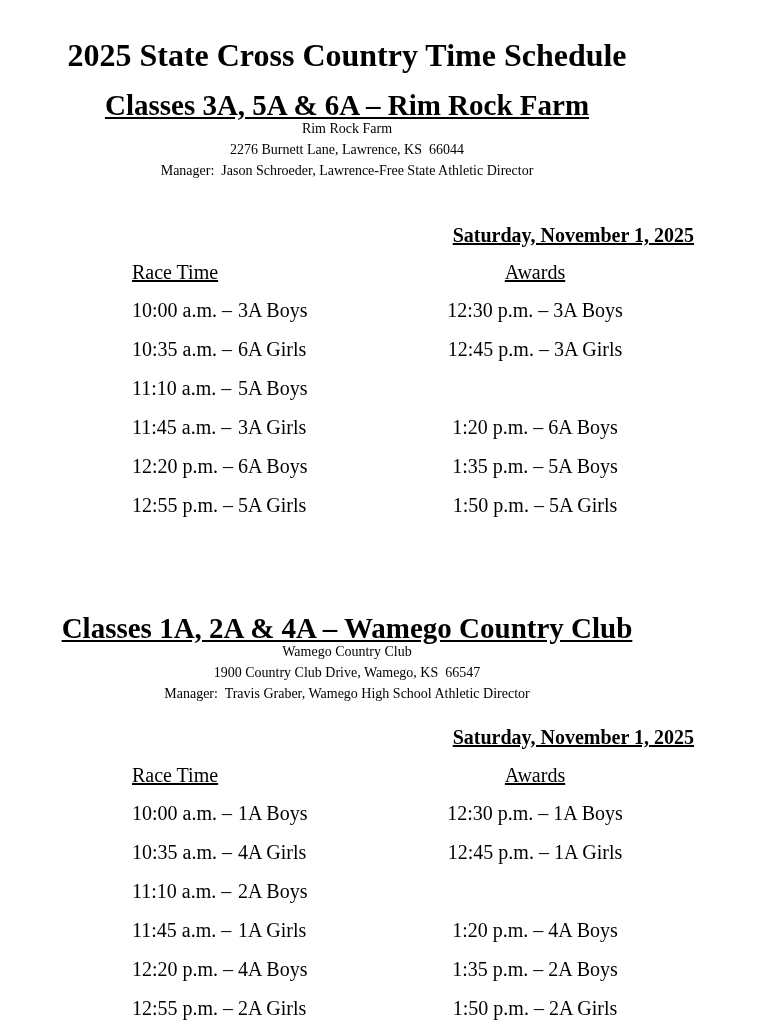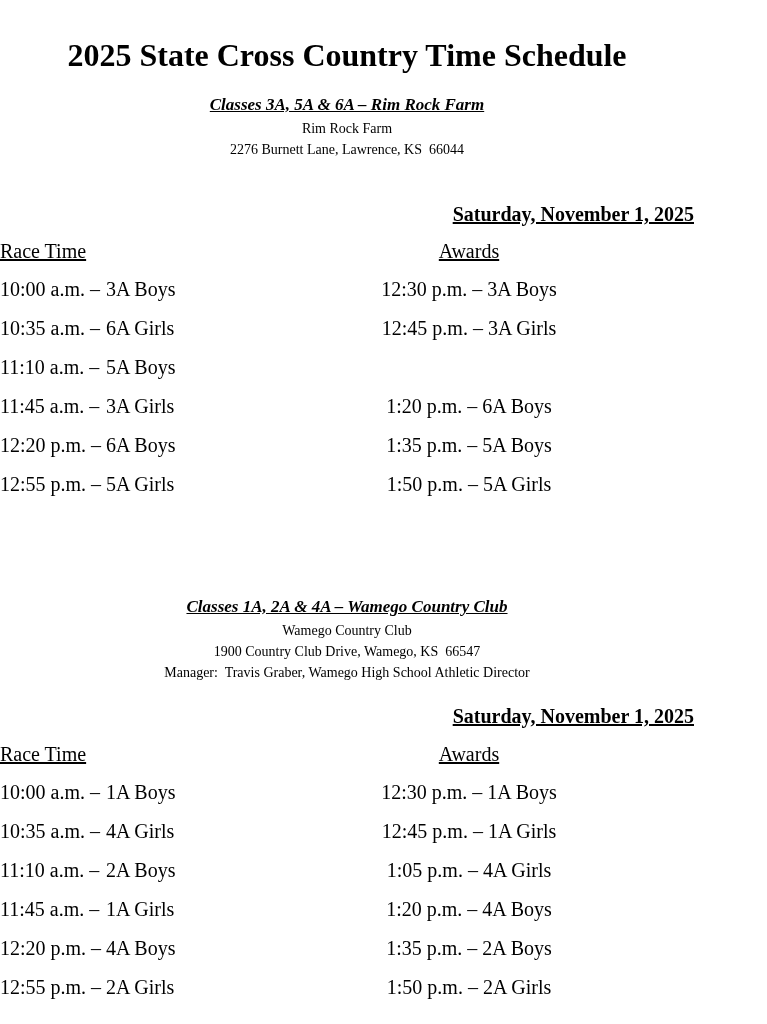--- a/index.html
+++ b/index.html
@@ -23,27 +23,26 @@
   }
   .doc-title {
     font-size: 32px;
     line-height: 34px;
     font-weight: bold;
     text-align: center;
     margin: 0 0 20px 0;
     white-space: pre-wrap;
   }
   .section-heading {
-    font-size: 17px;
+    font-size: 29px;
     line-height: 26px;
     font-weight: bold;
     text-align: center;
     margin: 0;
     white-space: pre-wrap;
-    font-style: italic;
   }
   .section-heading .u,
   .event-date .u,
   .col-head .u {
     text-decoration: underline;
   }
   .info-line {
     font-size: 14px;
     line-height: 21px;
     text-align: center;
@@ -53,20 +52,21 @@
     font-size: 20px;
     line-height: 22px;
     font-weight: bold;
     text-align: right;
     white-space: pre-wrap;
   }
   .sec1 .event-date { margin-top: 43px; }
   .sec2 .event-date { margin-top: 22px; }
   .sec2 .section-heading { margin-top: 100px; }
   .schedule {
+    margin-left: 132px;
     font-size: 20px;
   }
   .sec1 .schedule { margin-top: 16px; }
   .sec2 .schedule { margin-top: 17px; }
   .sched-row {
     display: flex;
     line-height: 20px;
     margin-bottom: 19px;
     white-space: pre-wrap;
   }
@@ -80,20 +80,21 @@
 
 <div class="page">
   <div class="content">
 
     <h1 class="doc-title">2025 State Cross Country Time Schedule</h1>
 
     <section class="sec1">
       <h2 class="section-heading"><span class="u">Classes 3A, 5A &amp; 6A – Rim Rock Farm</span></h2>
       <div class="info-line">Rim Rock Farm</div>
       <div class="info-line">2276 Burnett Lane, Lawrence, KS  66044</div>
+      <div class="info-line">Manager:  Jason Schroeder, Lawrence-Free State Athletic Director</div>
 
       <div class="event-date"><span class="u">Saturday, November 1, 2025</span></div>
 
       <div class="schedule">
         <div class="sched-row sched-head">
           <span class="time-cell col-head"><span class="u">Race Time</span></span>
           <span class="div-cell"></span>
           <span class="award-cell col-head"><span class="u">Awards</span></span>
         </div>
         <div class="sched-row">
@@ -148,21 +149,20 @@
           <span class="award-cell">12:30 p.m. – 1A Boys</span>
         </div>
         <div class="sched-row">
           <span class="time-cell">10:35 a.m. –</span>
           <span class="div-cell">4A Girls</span>
           <span class="award-cell">12:45 p.m. – 1A Girls</span>
         </div>
         <div class="sched-row">
           <span class="time-cell">11:10 a.m. –</span>
           <span class="div-cell">2A Boys</span>
-          <span class="award-cell">1:05 p.m. – 4A Girls</span>
         </div>
         <div class="sched-row">
           <span class="time-cell">11:45 a.m. –</span>
           <span class="div-cell">1A Girls</span>
           <span class="award-cell">1:20 p.m. – 4A Boys</span>
         </div>
         <div class="sched-row">
           <span class="time-cell">12:20 p.m. –</span>
           <span class="div-cell">4A Boys</span>
           <span class="award-cell">1:35 p.m. – 2A Boys</span>

